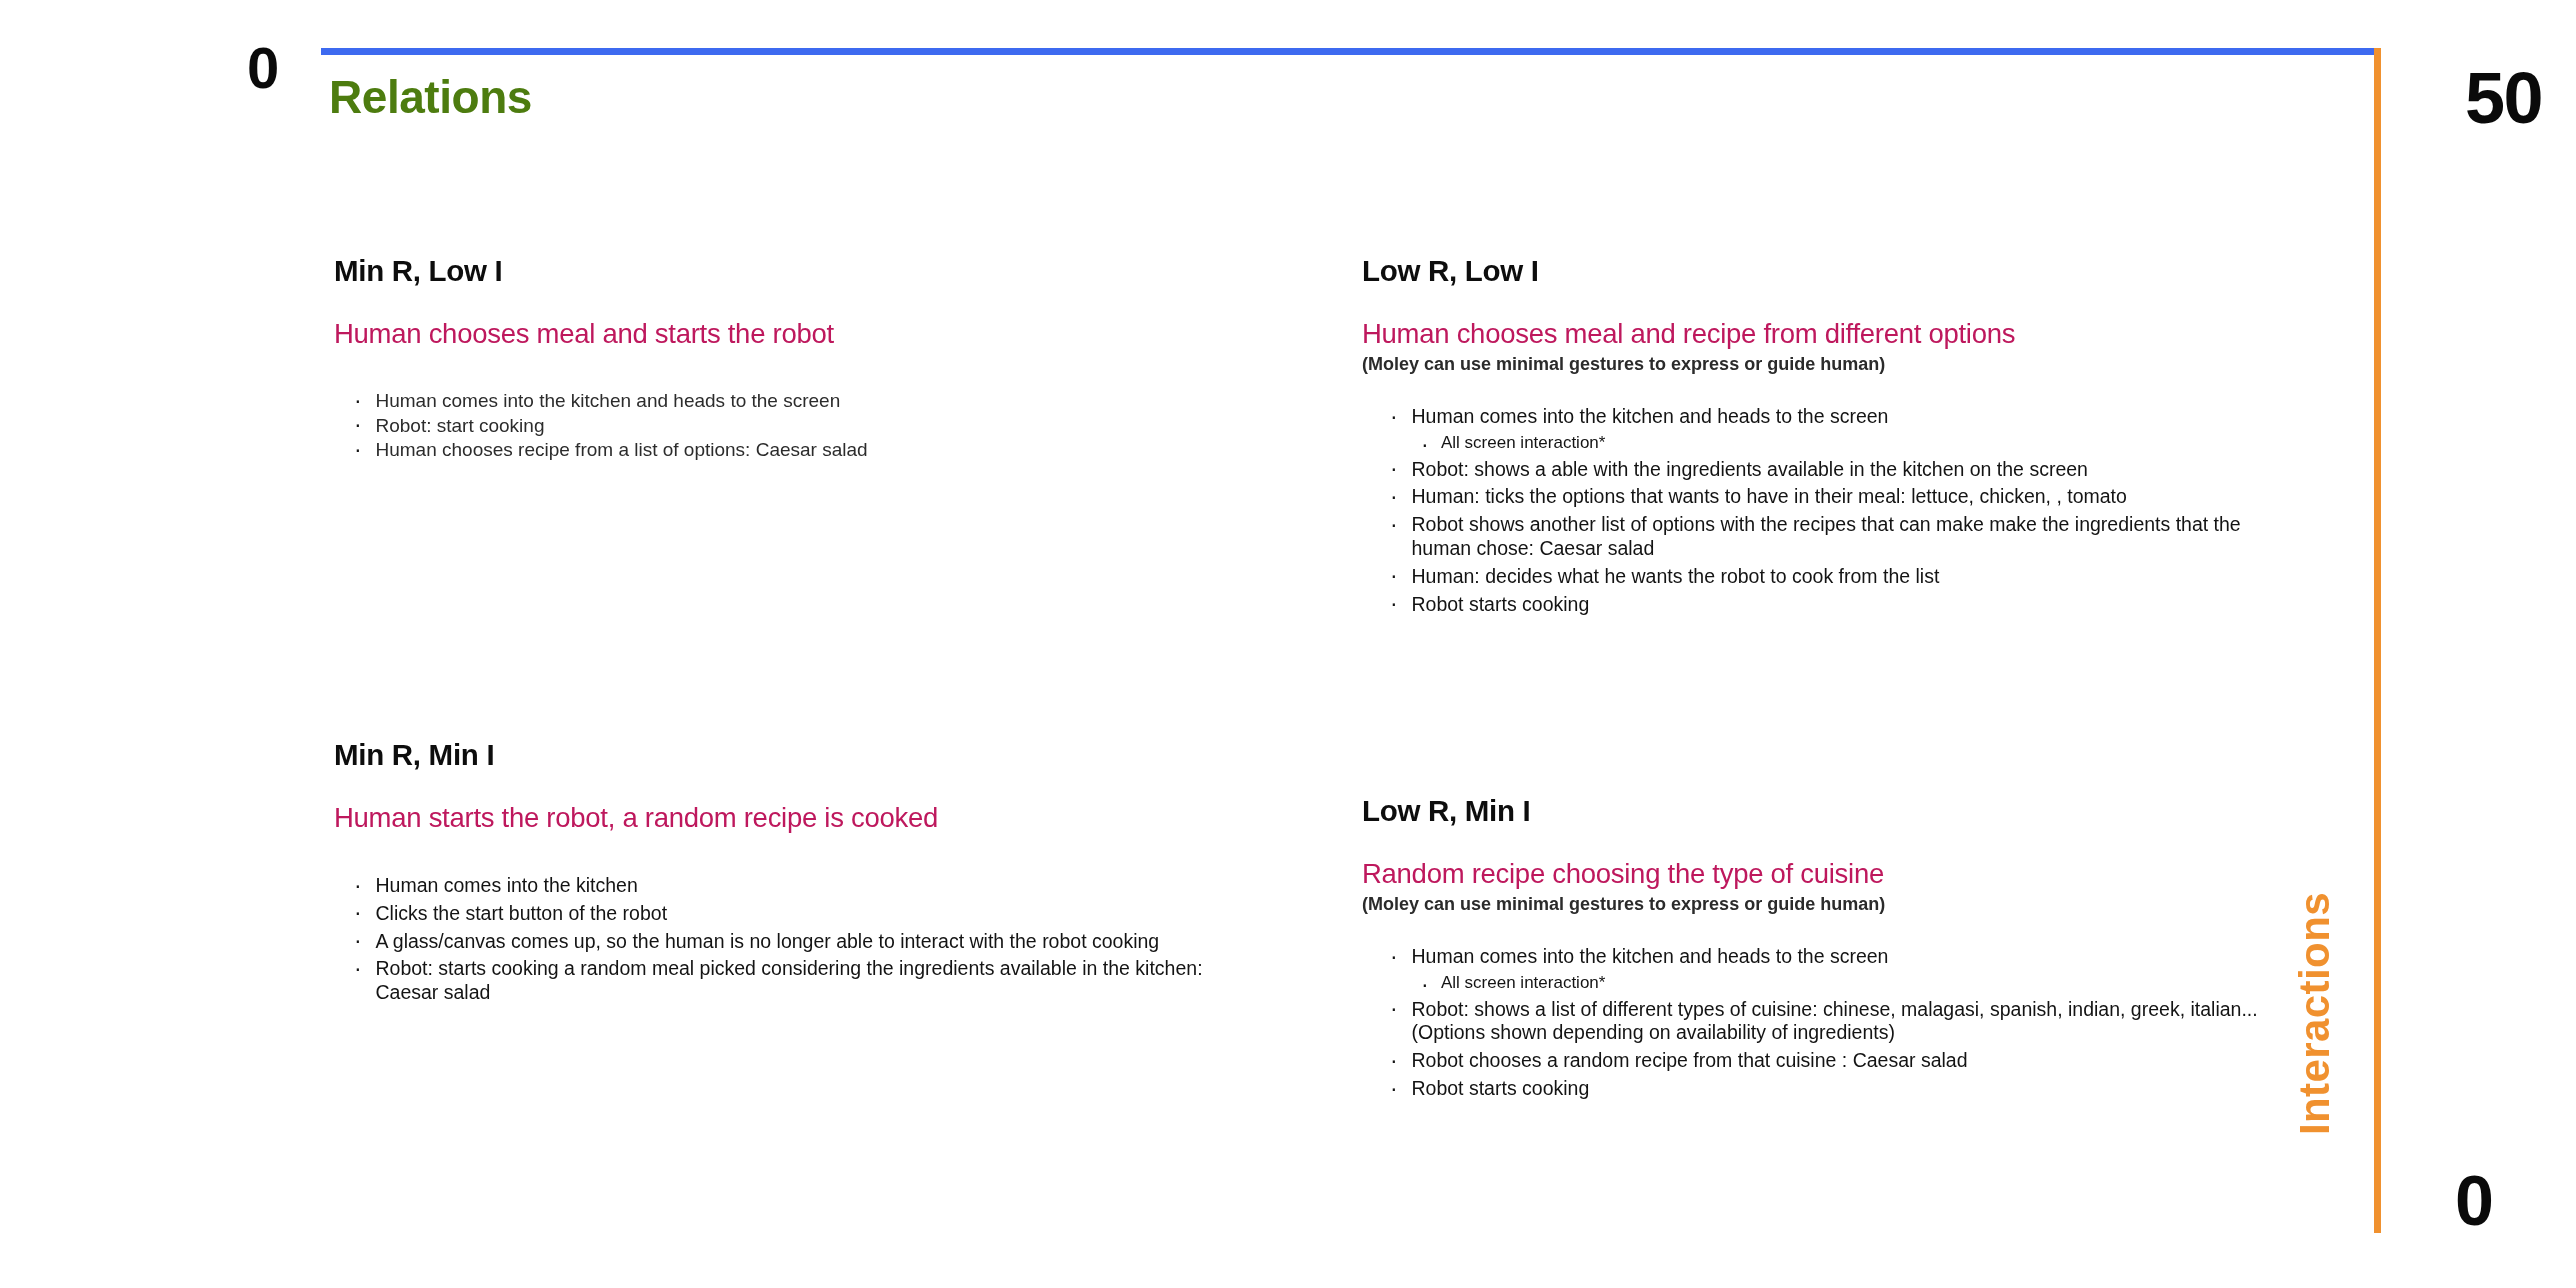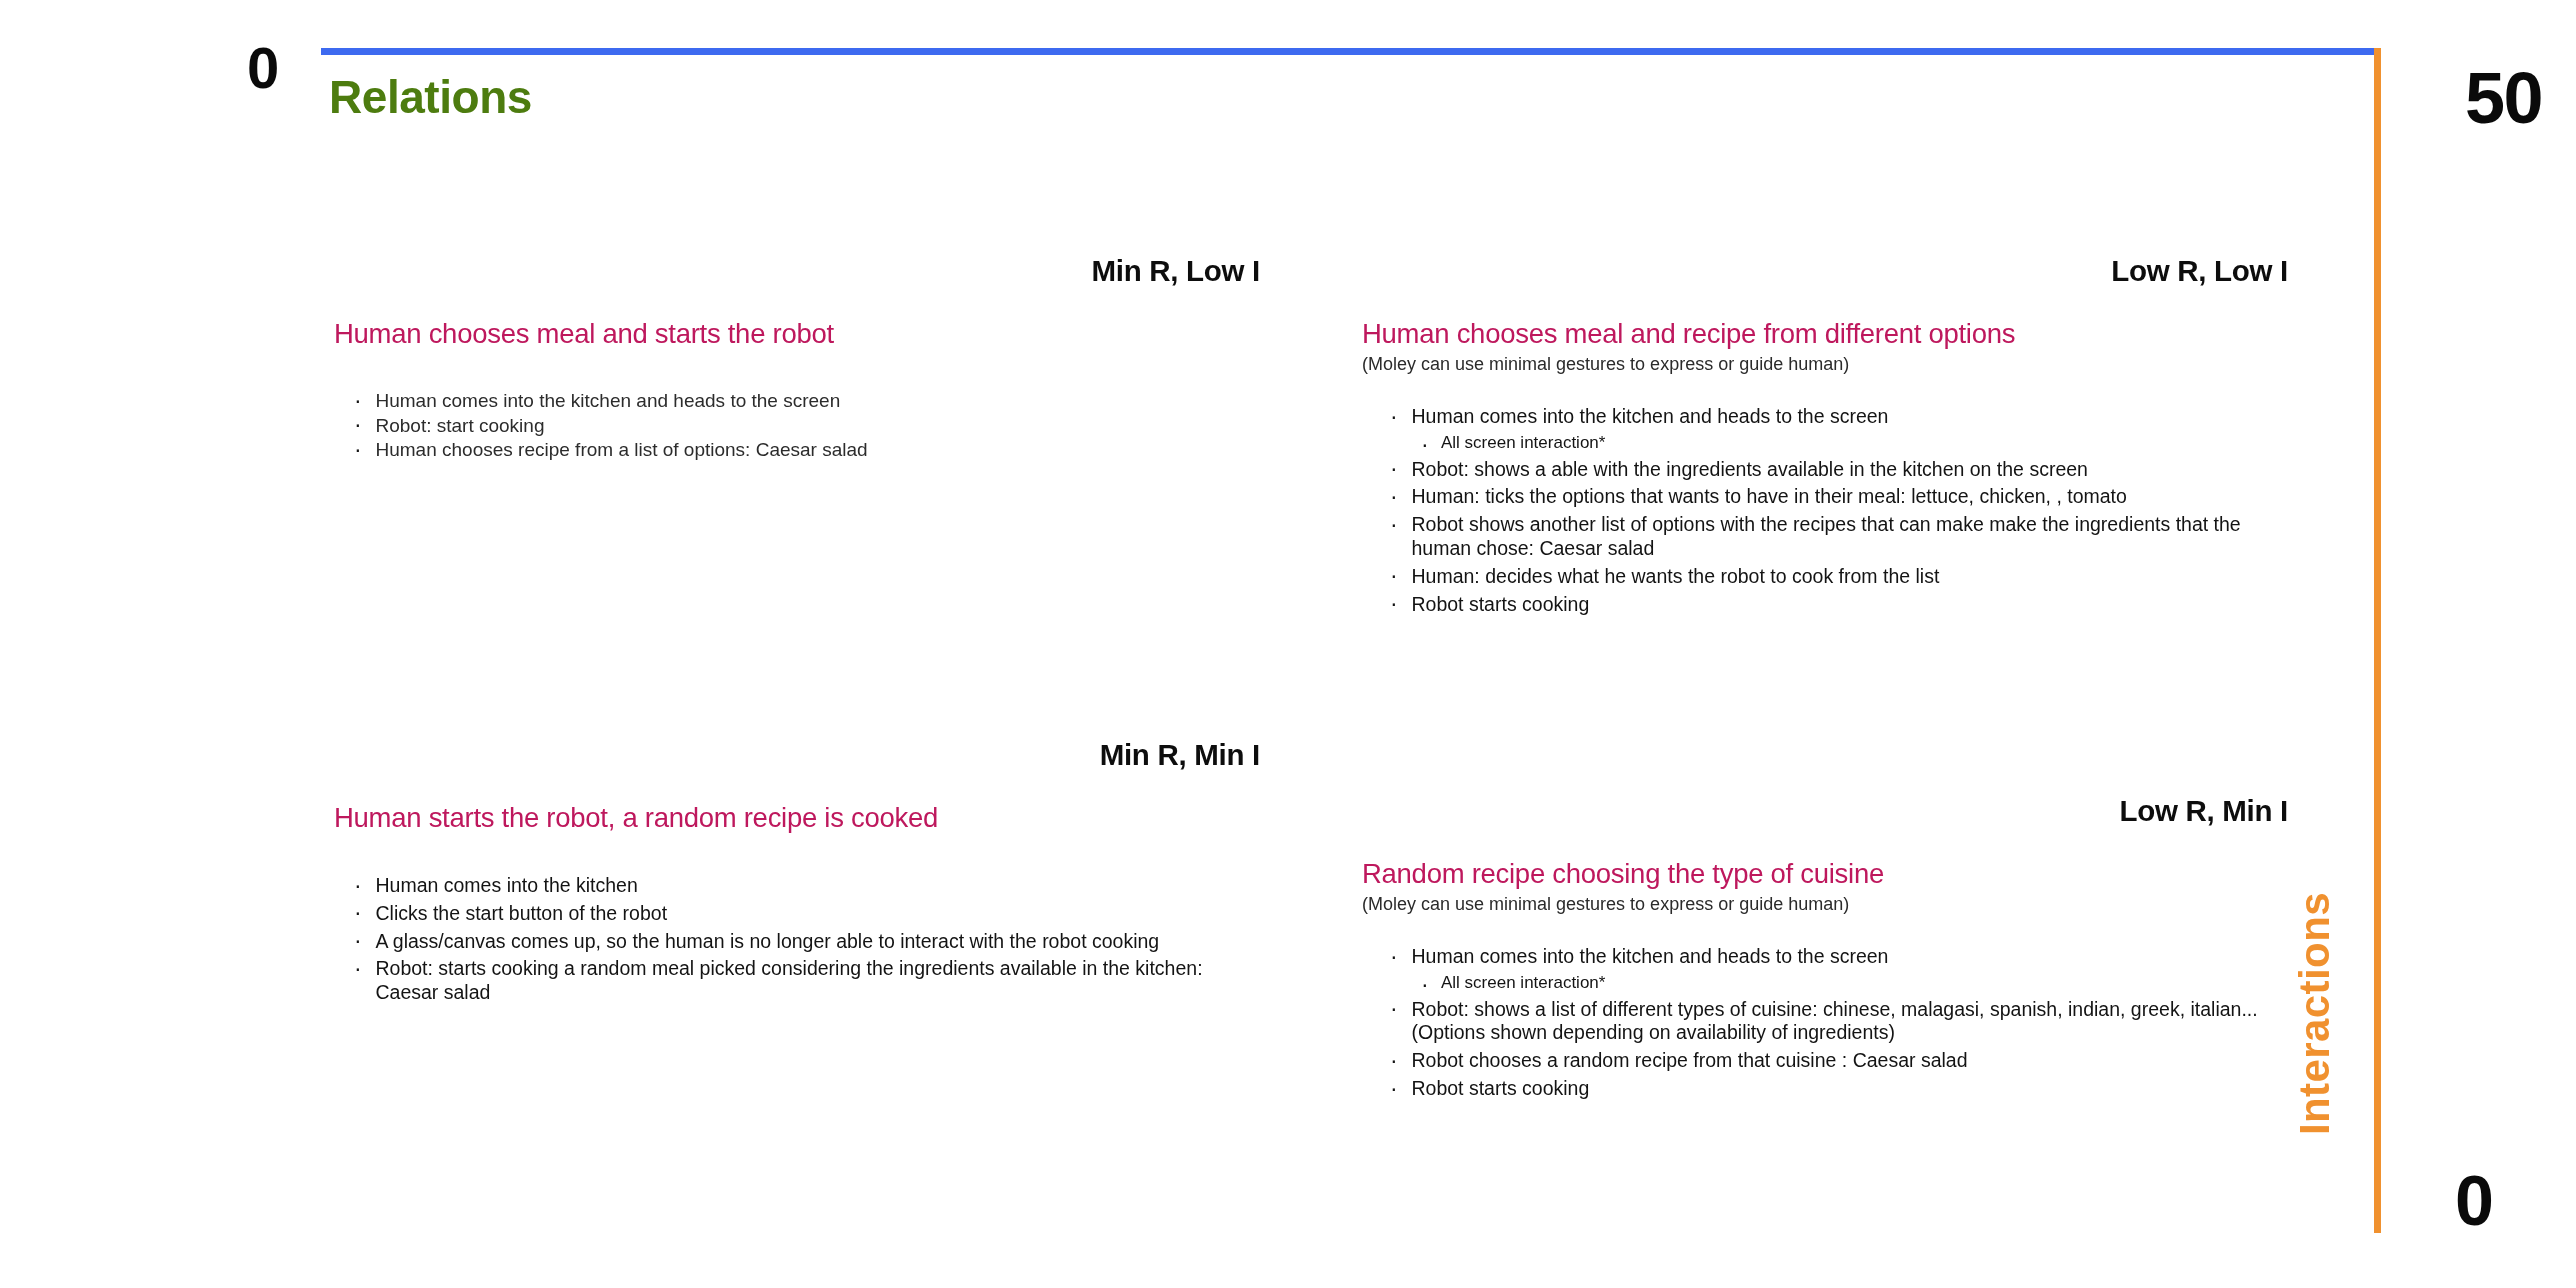--- a/index.html
+++ b/index.html
@@ -101,33 +101,32 @@
   #quadrant-min-r-min-i  { left: 334px;  top: 739px; }
   #quadrant-low-r-min-i  { left: 1362px; top: 775px; margin-top: 20px; }
 
   .quadrant-title {
     font-size: 29.5px;
     font-weight: bold;
     color: #0d0d0d;
     line-height: 1.1;
     letter-spacing: -0.01em;
     margin: 0 0 31px 0;
-    text-align: right;
   }
   .quadrant-subtitle {
     font-size: 27.5px;
     font-weight: 400;
     color: #be185d;
     line-height: 1.15;
     margin: 0;
     letter-spacing: -0.01em;
   }
   .quadrant-note {
     font-size: 18px;
-    font-weight: 400;
+    font-weight: 700;
     color: #2b2b2b;
     line-height: 1.2;
     margin: 4px 0 0 0;
   }
 
   .step-list {
     list-style: none;
     margin: 35px 0 0 0;
     padding: 0 0 0 16px;
   }

